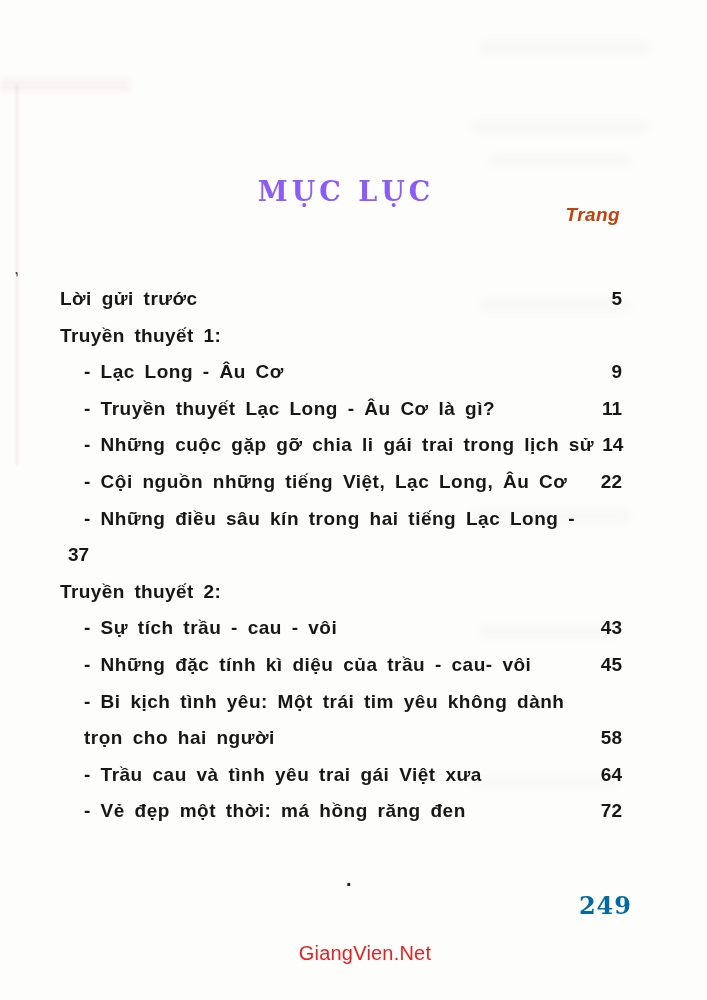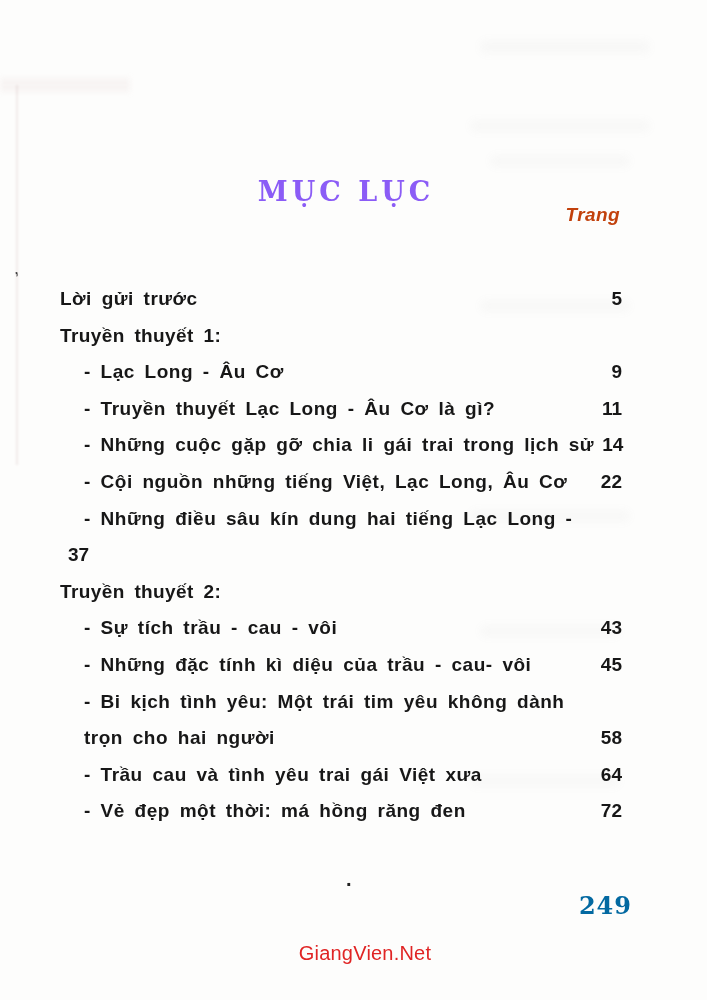--- a/index.html
+++ b/index.html
@@ -118,21 +118,21 @@
       </div>
       <div class="row ind">
         <span class="rtext">- Những cuộc gặp gỡ chia li gái trai trong lịch sử</span>
         <span class="rpage">14</span>
       </div>
       <div class="row ind">
         <span class="rtext">- Cội nguồn những tiếng Việt, Lạc Long, Âu Cơ</span>
         <span class="rpage">22</span>
       </div>
       <div class="row ind">
-        <span class="rtext">- Những điều sâu kín dung hai tiếng Lạc Long -</span>
+        <span class="rtext">- Những điều sâu kín trong hai tiếng Lạc Long -</span>
       </div>
       <div class="row ind">
         <span class="rpage">37</span>
       </div>
       <div class="row bold">
         <span class="rtext">Truyền thuyết 2:</span>
       </div>
       <div class="row ind">
         <span class="rtext">- Sự tích trầu -  cau -  vôi</span>
         <span class="rpage">43</span>

